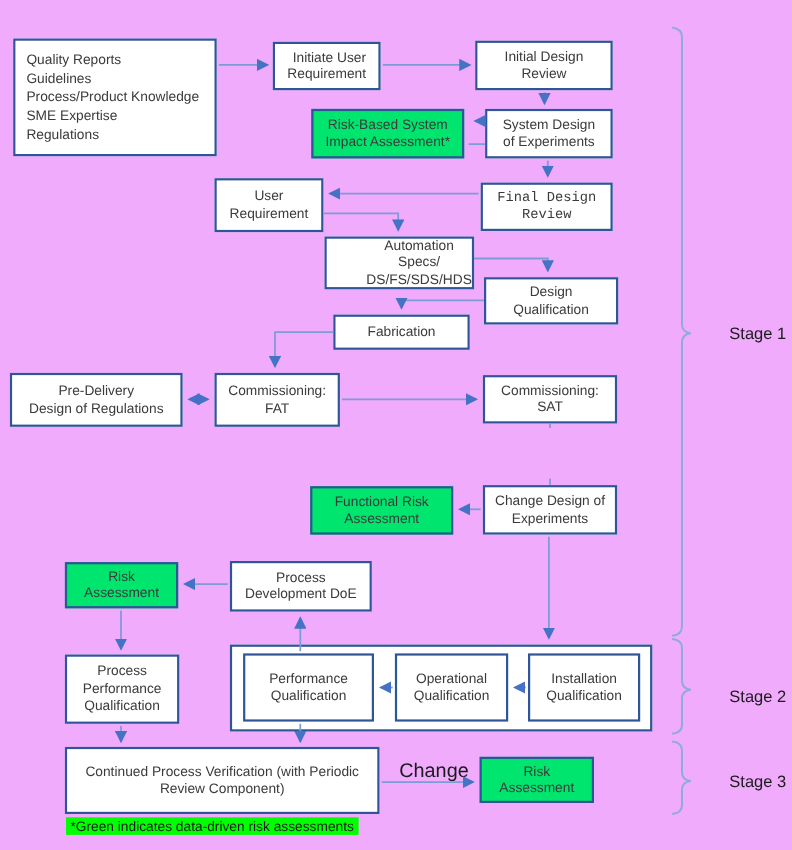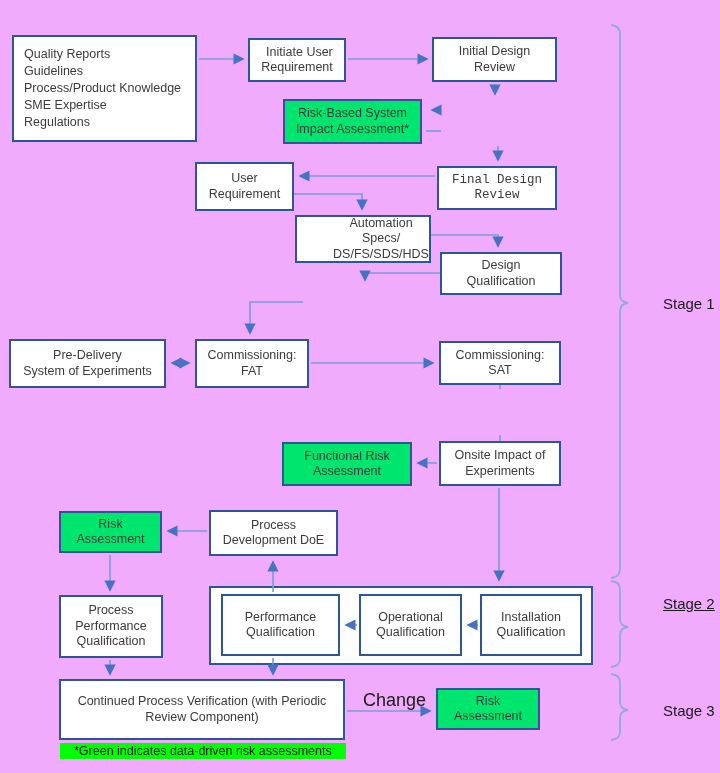--- a/index.html
+++ b/index.html
@@ -26,21 +26,21 @@
   .stage-label {
     position:absolute; font-size:15px; color:var(--label-dark); white-space:nowrap;
   }
   .change-label {
     position:absolute; font-size:18px; color:var(--label-dark);
     width:52px; text-align:center; white-space:nowrap;
   }
   .footnote {
     position:absolute; display:inline-block;
     background:var(--footnote-green); color:var(--label-dark);
-    font-size:12.5px; padding:1px 14px; white-space:nowrap;
+    font-size:12.5px; padding:1px 4px; white-space:nowrap;
   }
   svg.overlay {
     position:absolute; left:0; top:0; width:720px; height:773px;
     pointer-events:none;
   }
   .conn { stroke:var(--arrow-line); stroke-width:1.6; fill:none; }
   .brace { stroke:var(--brace); stroke-width:1.8; fill:none; }
 </style>
 </head>
 <body>
@@ -55,45 +55,48 @@
 
   <div class="box" style="left:248px; top:38px; width:98px; height:44px;text-align:right;">Initiate User
 Requirement</div>
 
   <div class="box" style="left:432px; top:37px; width:125px; height:45px;">Initial Design
 Review</div>
 
   <div class="box green" style="left:283px; top:99px; width:139px; height:45px;">Risk-Based System
 Impact Assessment*</div>
 
+  <div class="box" style="left:441px; top:99px; width:116px; height:45px;">System Design
+of Experiments</div>
 
   <div class="box" style="left:195px; top:162px; width:99px; height:49px;">User
 Requirement</div>
 
   <div class="box" style="left:437px; top:166px; width:120px; height:44px;font-family:Liberation Mono, monospace;">Final Design
 Review</div>
 
   <div class="box" style="left:295px; top:215px; width:136px; height:48px;padding-left:36px;">Automation Specs/
 DS/FS/SDS/HDS</div>
 
   <div class="box" style="left:440px; top:252px; width:122px; height:43px;">Design
 Qualification</div>
 
+  <div class="box" style="left:303px; top:286px; width:124px; height:32px;">Fabrication</div>
 
   <div class="box" style="left:9px; top:339px; width:157px; height:49px;">Pre-Delivery
-System of Experiments</div>
+Design of Regulations</div>
 
   <div class="box" style="left:195px; top:339px; width:114px; height:49px;">Commissioning:
 FAT</div>
 
   <div class="box" style="left:439px; top:341px; width:122px; height:44px;">Commissioning:
 SAT</div>
 
 
-  <div class="box" style="left:439px; top:441px; width:122px; height:45px;">Onsite Impact of
+  <div class="box" style="left:439px; top:441px; width:122px; height:45px;">Change Design of
 Experiments</div>
 
   <div class="box green" style="left:282px; top:442px; width:130px; height:44px;">Functional Risk
 Assessment</div>
 
   <div class="box green" style="left:59px; top:511px; width:103px; height:42px;">Risk
 Assessment</div>
 
   <div class="box" style="left:209px; top:510px; width:129px; height:46px;">Process
 Development DoE</div>
@@ -113,21 +116,21 @@
 Performance
 Qualification</div>
 
   <div class="box" style="left:59px; top:679px; width:286px; height:61px;">Continued Process Verification (with Periodic
 Review Component)</div>
 
   <div class="box green" style="left:436px; top:688px; width:104px; height:42px;">Risk
 Assessment</div>
 
   <div class="stage-label" style="left:663px; top:295px;">Stage 1</div>
-  <div class="stage-label" style="left:663px; top:595px;text-decoration:underline;">Stage 2</div>
+  <div class="stage-label" style="left:663px; top:625px;">Stage 2</div>
   <div class="stage-label" style="left:663px; top:702px;">Stage 3</div>
 
   <div class="change-label" style="left:363px; top:690px;">Change</div>
 
   <div class="footnote" style="left:60px; top:743px;">*Green indicates data-driven risk assessments</div>
 
   <svg class="overlay" viewBox="0 0 720 773">
     <defs>
       <marker id="ah" viewBox="0 0 10 10" refX="8.5" refY="5" markerWidth="7" markerHeight="7" orient="auto-start-reverse">
         <path d="M0,0 L10,5 L0,10 Z" style="fill:var(--arrow-head)"></path>

